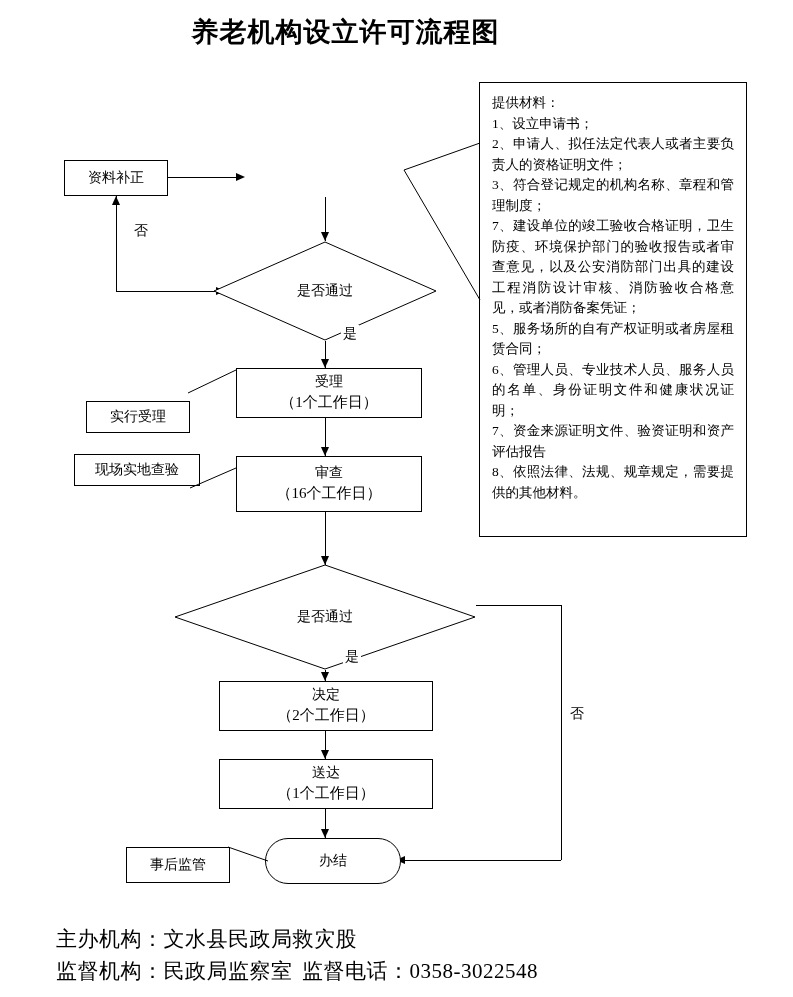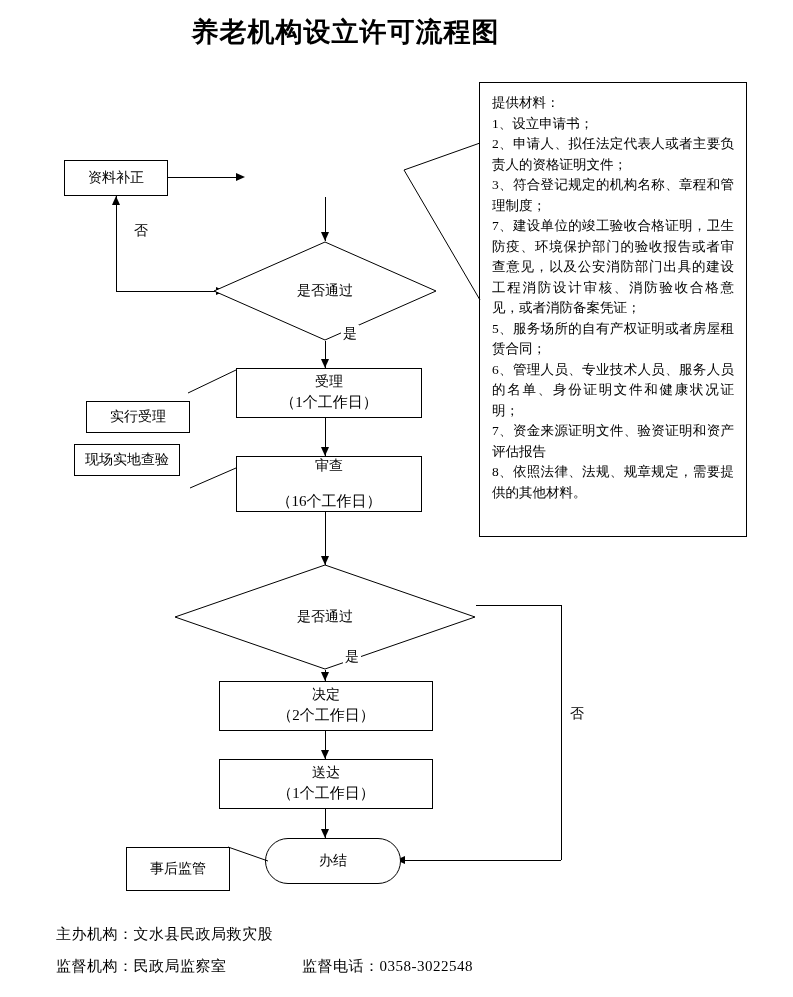--- a/index.html
+++ b/index.html
@@ -113,21 +113,21 @@
     border-bottom: 9px solid #000;
   }
   .edge-label {
     position: absolute;
     font-size: 14px;
     background: #fff;
     padding: 0 2px;
   }
   .footer-line {
     position: absolute;
-    font-size: 15px;
+    font-size: 21px;
     letter-spacing: 0.5px;
   }
 </style>
 </head>
 <body>
 
 <div id="page">
 
   <div class="title">养老机构设立许可流程图</div>
 
@@ -184,26 +184,26 @@
   <div class="side-label" style="left:86px; top:377px; width:104px; height:32px;margin-top:24px;">
     <span>实行受理</span>
   </div>
   <svg style="position:absolute; left:188px; top:366px; width:52px; height:46px;">
     <line x1="0" y1="27" x2="48" y2="4" stroke="#000" stroke-width="1"></line>
   </svg>
 
   <div class="edge v" style="left:325px; top:418px; height:38px;"></div>
   <div class="arrow arrow-down" style="left:320.5px; top:447px;"></div>
 
-  <div class="node" style="left:236px; top:456px; width:186px; height:56px;justify-content:space-between;">
+  <div class="node" style="left:236px; top:456px; width:186px; height:56px;">
     <div>审查</div>
     <div class="l2">（16个工作日）</div>
   </div>
 
-  <div class="side-label" style="left:74px; top:444px; width:106px; height:32px;">
+  <div class="side-label" style="left:74px; top:454px; width:126px; height:32px;">
     <span>现场实地查验</span>
   </div>
   <svg style="position:absolute; left:190px; top:462px; width:50px; height:40px;">
     <line x1="0" y1="26" x2="46" y2="6" stroke="#000" stroke-width="1"></line>
   </svg>
 
   <div class="edge v" style="left:325px; top:512px; height:53px;"></div>
   <div class="arrow arrow-down" style="left:320.5px; top:556px;"></div>
 
   <div class="diamond" style="left:174px; top:564px; width:302px; height:106px;">
@@ -236,21 +236,21 @@
     <div class="l2">（1个工作日）</div>
   </div>
 
   <div class="edge v" style="left:325px; top:809px; height:29px;"></div>
   <div class="arrow arrow-down" style="left:320.5px; top:829px;"></div>
 
   <div class="node stadium" style="left:265px; top:838px; width:136px; height:46px;">
     <div>办结</div>
   </div>
 
-  <div class="side-label" style="left:126px; top:847px; width:104px; height:44px;">
+  <div class="side-label" style="left:126px; top:847px; width:104px; height:36px;">
     <span>事后监管</span>
   </div>
   <svg style="position:absolute; left:228px; top:845px; width:42px; height:26px;">
     <line x1="0" y1="2" x2="40" y2="16" stroke="#000" stroke-width="1"></line>
   </svg>
 
   <div class="footer-line" style="left:56px; top:925px;">主办机构：文水县民政局救灾股</div>
   <div class="footer-line" style="left:56px; top:957px;">监督机构：民政局监察室</div>
   <div class="footer-line" style="left:302px; top:957px;">监督电话：0358-3022548</div>
 

